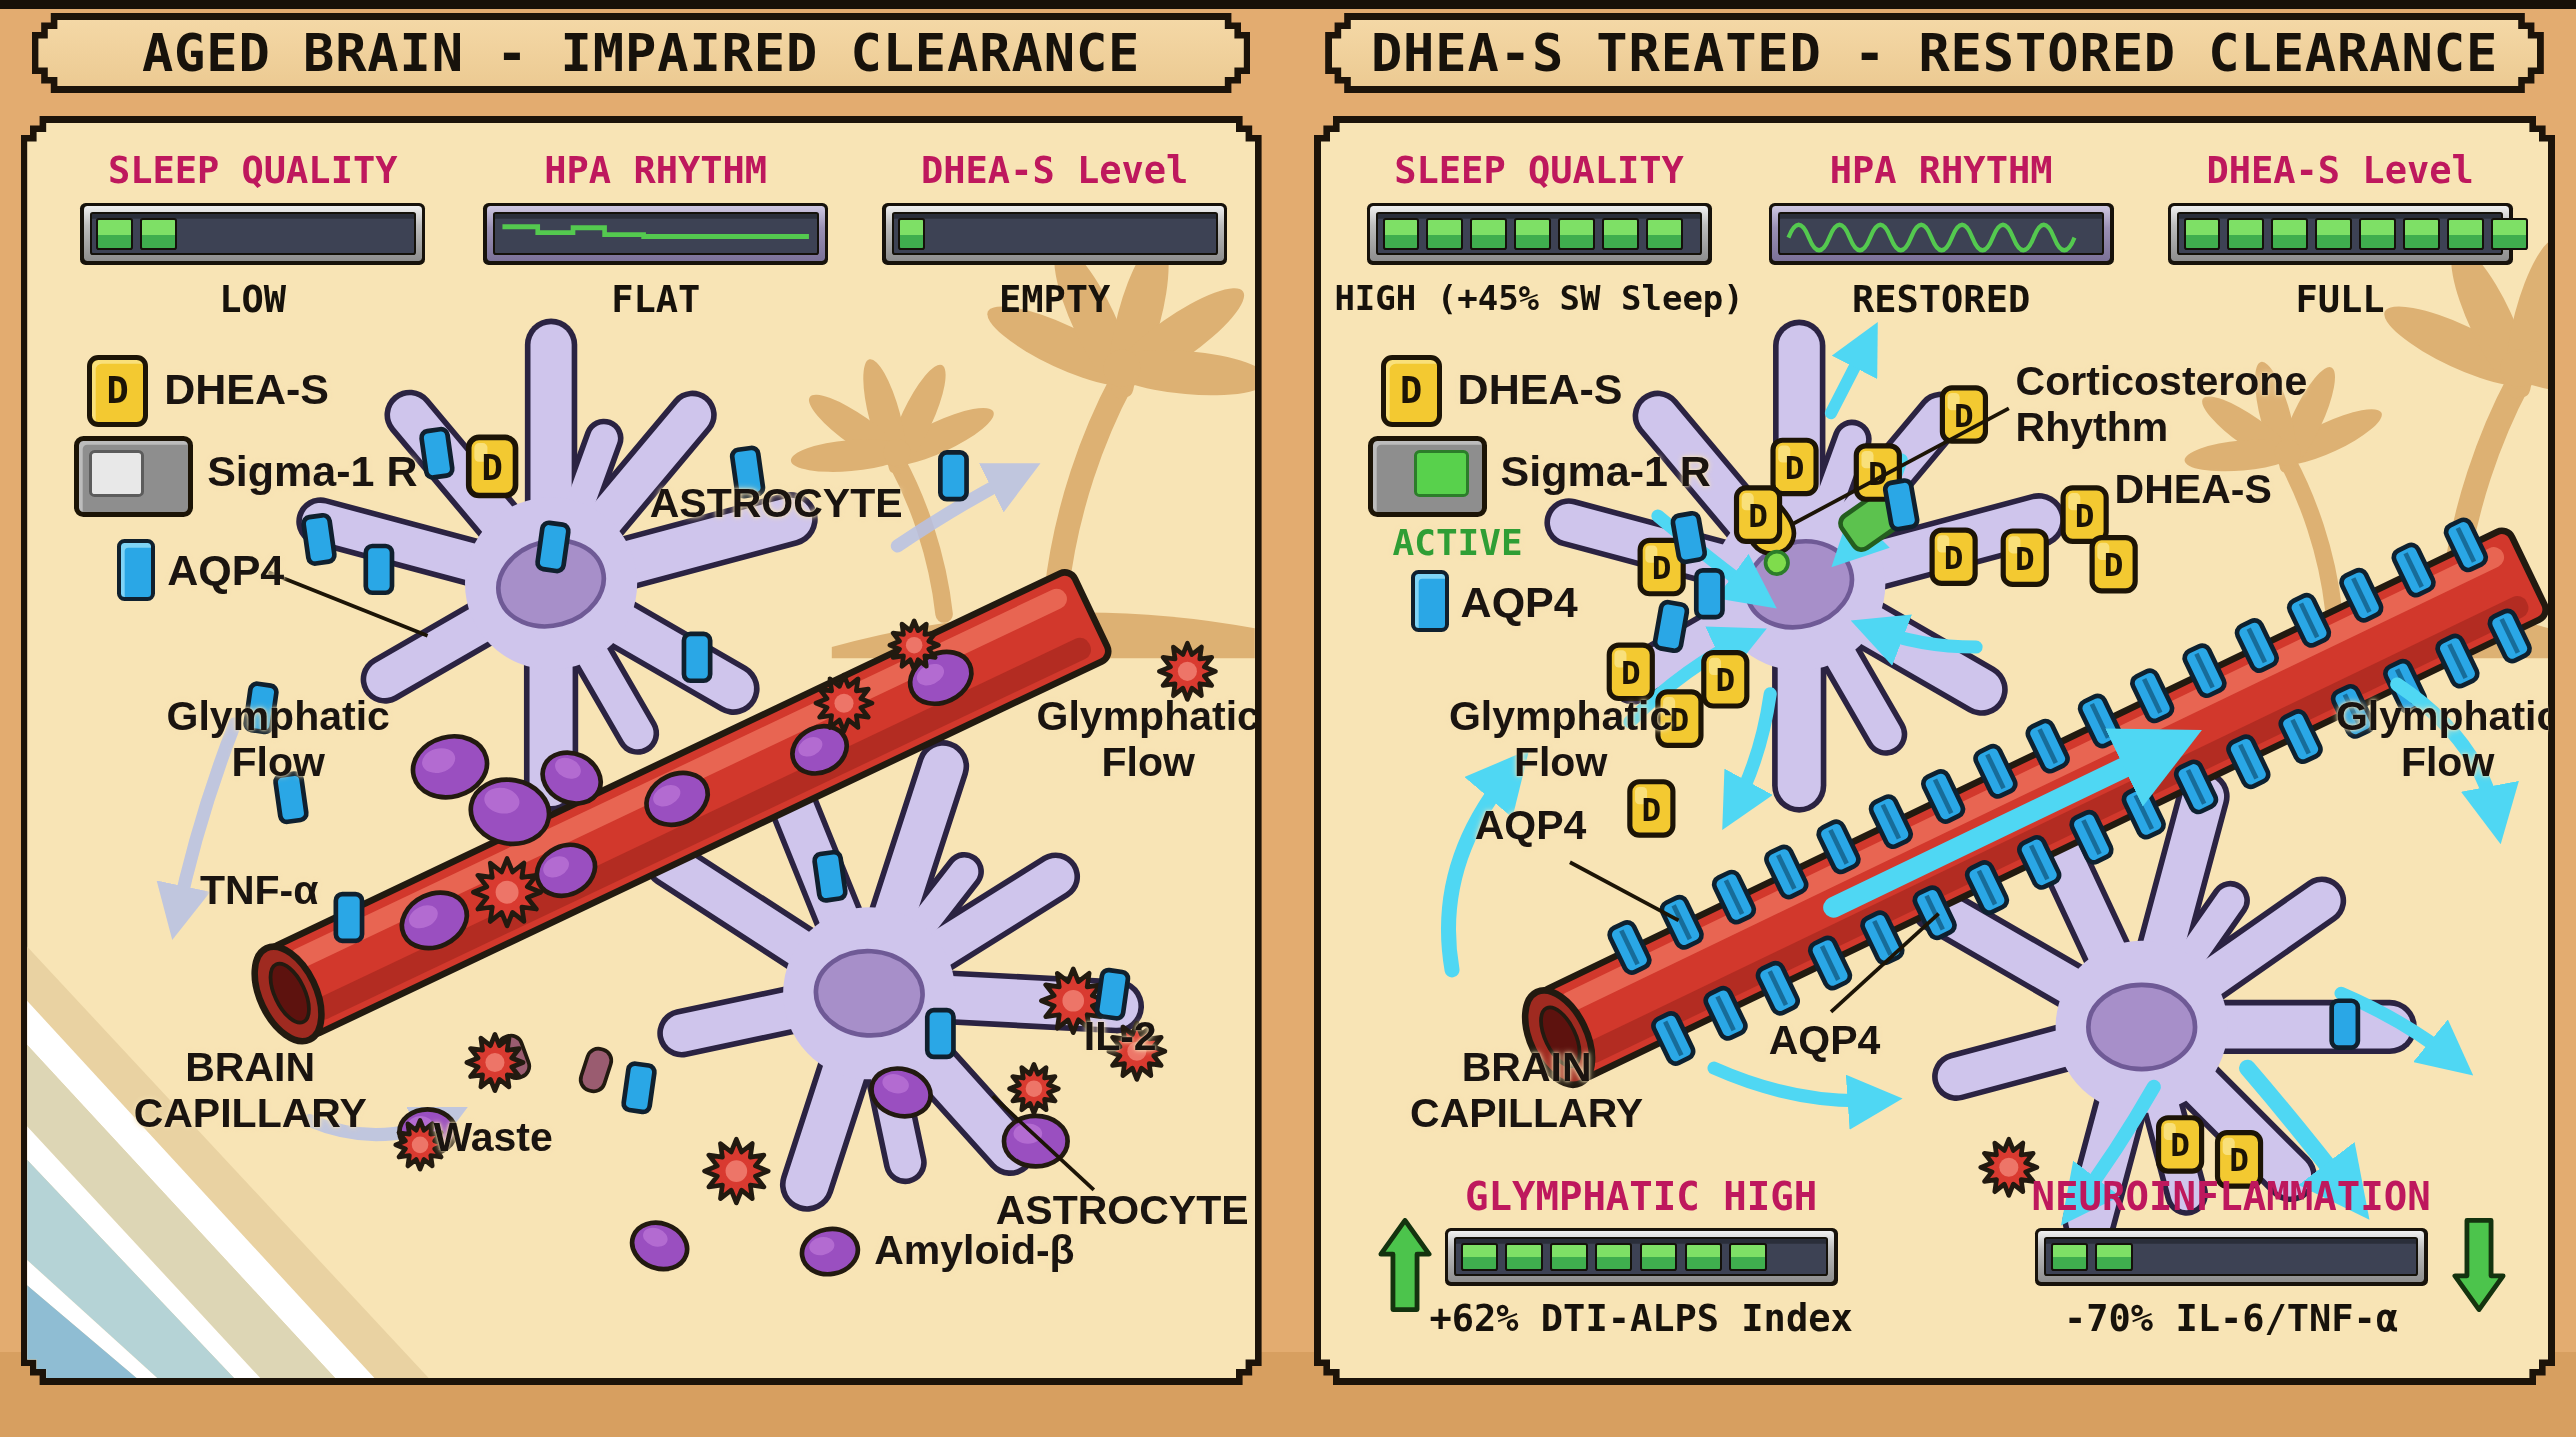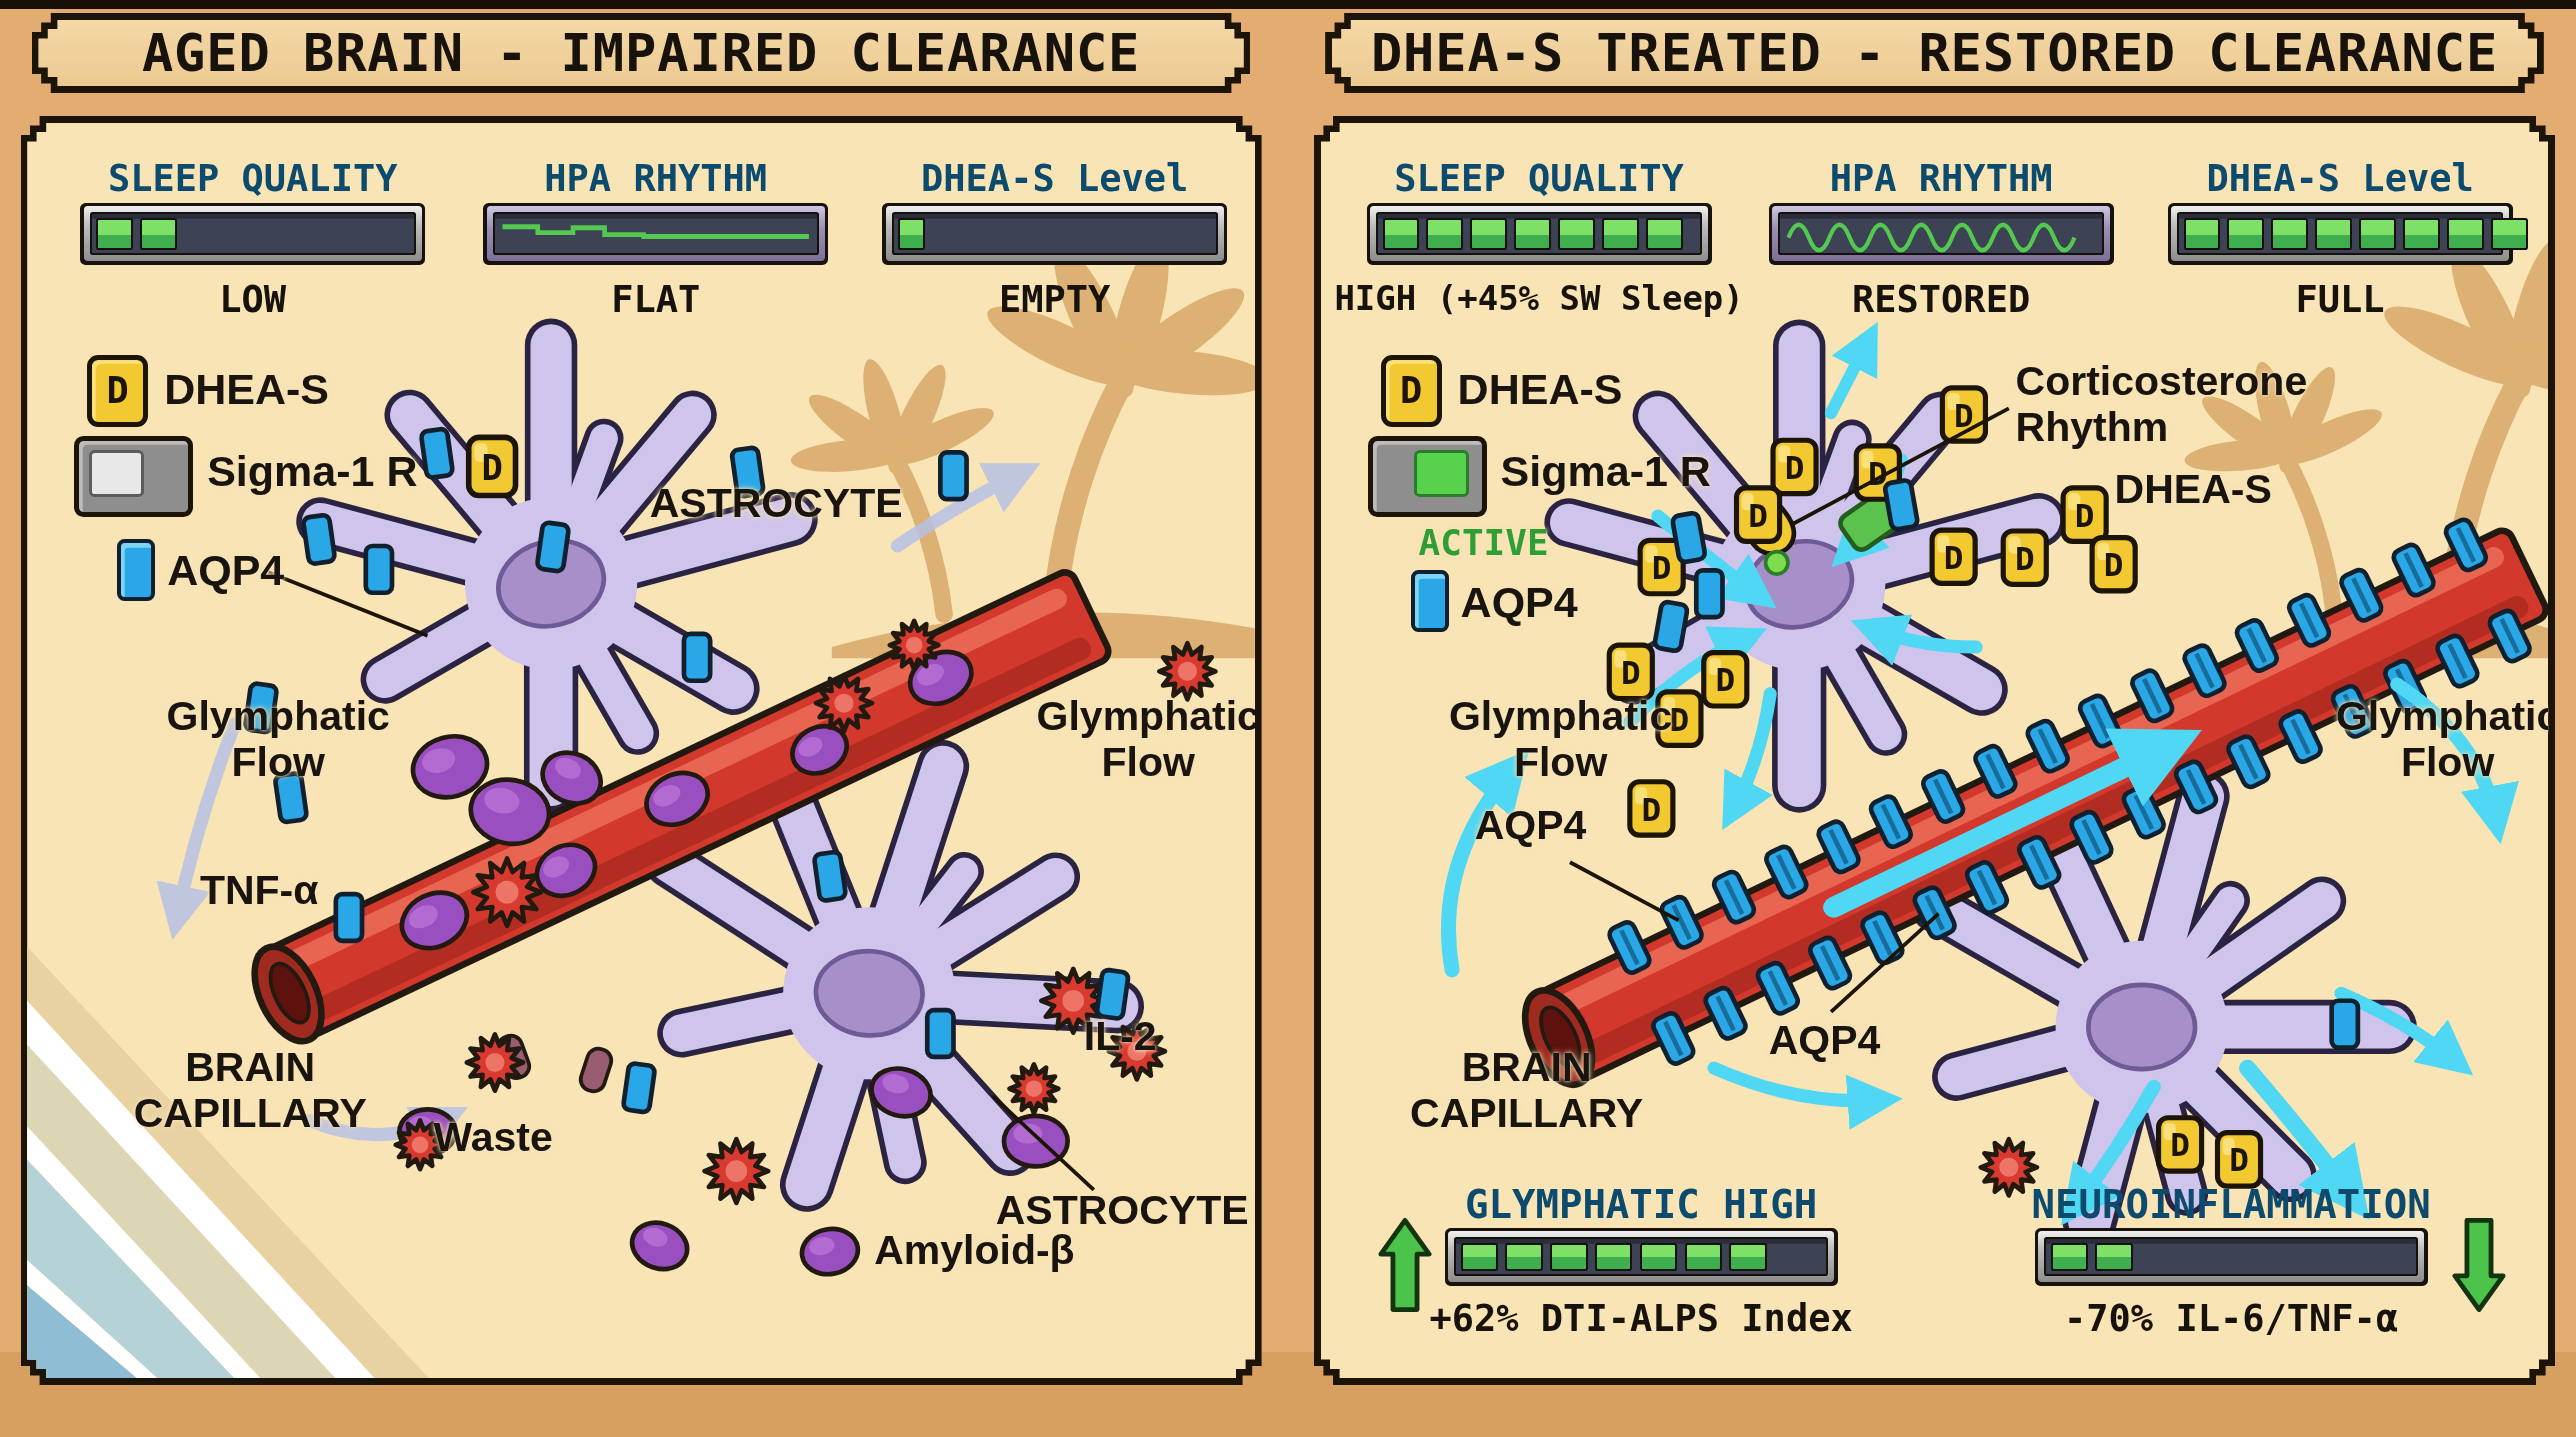--- a/index.html
+++ b/index.html
@@ -14,21 +14,21 @@
     filter:drop-shadow(0 9.4px 0 #2d1c0b);}
   .title-in{position:absolute;inset:6.6px;background:linear-gradient(#f4d8a6,#ecca92);
     display:flex;align-items:center;justify-content:center;
     font:800 52px "DejaVu Sans Mono",monospace;letter-spacing:0.9px;color:#17120b;white-space:nowrap;}
   .panel{position:absolute;left:0;top:116px;width:1241px;height:1269px;background:#1c1309;}
   .panel-in{position:absolute;inset:6.6px;background:#f8e4b5;}
   .decor{position:absolute;inset:0;width:100%;height:100%;}
   
   .gauge{position:absolute;height:62px;}
   .g-title{position:absolute;left:50%;transform:translateX(-50%);top:-54px;white-space:nowrap;
-    font:800 37px "DejaVu Sans Mono",monospace;color:#0c4a6e;margin-top:8px;}
+    font:800 37px "DejaVu Sans Mono",monospace;color:#be185d;}
   .g-frame{position:absolute;inset:0;background:#17120b;border-radius:5.6px;padding:3.7px;}
   .g-metal{position:absolute;inset:3.7px;border-radius:3.7px;background:linear-gradient(#f1f1f1,#bdbdbd 35%,#8d8d8d);padding:5.6px;}
   .purple .g-metal{background:linear-gradient(#cfc8e2,#9a90b4 40%,#7b7198);}
   .g-inner{position:absolute;inset:9.4px;background:#3d4254;border:2.8px solid #14110a;border-radius:2.8px;
     box-shadow:inset 0 4.7px 0 rgba(0,0,0,.3);}
   .g-track{position:absolute;inset:0;display:flex;align-items:stretch;padding:0 0.9px;}
   .seg{margin:3.7px;border:2.8px solid #14110a;border-radius:2.8px;
     background:linear-gradient(#7ee066 0 52%,#3fae4e 52%);}
   .g-value{position:absolute;left:50%;transform:translateX(-50%);top:75px;white-space:nowrap;
     font:800 37px "DejaVu Sans Mono",monospace;color:#17120b;}
@@ -605,21 +605,21 @@
       </div>
 
       <div class="coin" style="left:60px;top:232px">
           <span>D</span>
         </div>
       <div class="lbl lab-left legend-lbl" style="left:137px;top:242px">DHEA-S</div>
       <div class="sigma" style="left:47px;top:313px">
           <div class="sigma-in on"></div>
         </div>
       <div class="lbl lab-left legend-lbl" style="left:180px;top:324px">Sigma-1 R</div>
-      <div class="lbl lab-left active-lbl" style="left:98px;top:399px">ACTIVE</div>
+      <div class="lbl lab-left active-lbl" style="left:72px;top:399px">ACTIVE</div>
       <div class="aqpchip" style="left:90px;top:447px"></div>
       <div class="lbl lab-left legend-lbl" style="left:140px;top:455px">AQP4</div>
 
       <div class="lbl lab-left" style="left:695px;top:236px">Corticosterone
 Rhythm</div>
       <div class="lbl lab-left" style="left:794px;top:344px">DHEA-S</div>
       <div class="lbl" style="left:240px;top:571px">Glymphatic
 Flow</div>
       <div class="lbl" style="left:210px;top:680px">AQP4</div>
       <div class="lbl" style="left:206px;top:922px">BRAIN

